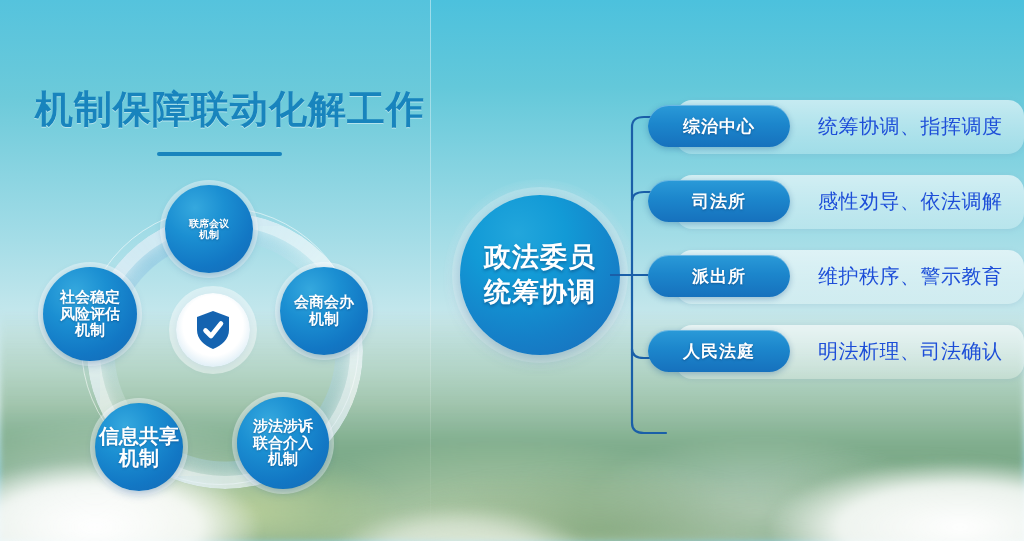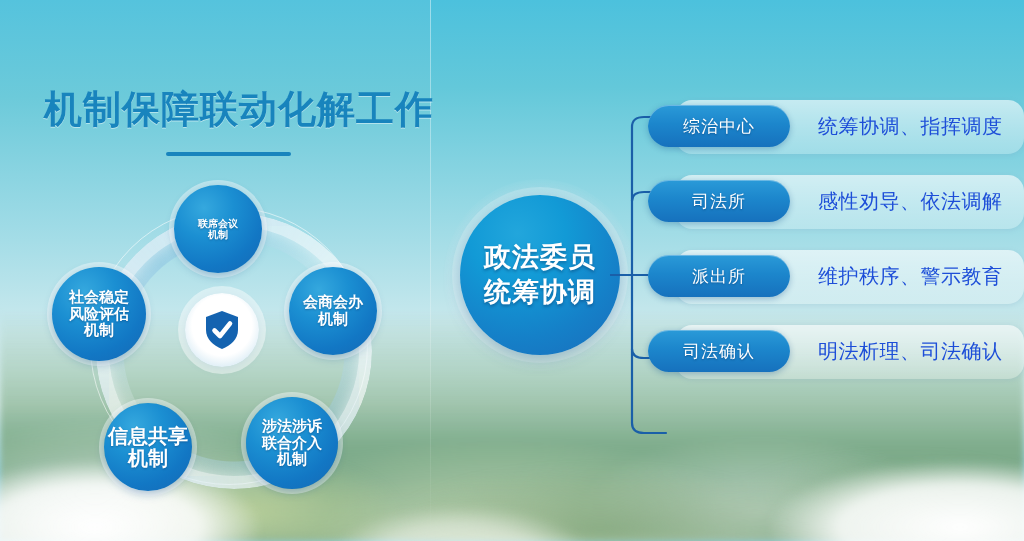--- a/index.html
+++ b/index.html
@@ -44,21 +44,21 @@
   }
   .mist.m1{left:-70px;width:330px;}
   .mist.m2{left:770px;width:380px;}
   .mist.m3{left:330px;width:260px;bottom:-55px;height:90px;opacity:.55;}
   .divider{
     position:absolute;left:430px;top:0;width:1px;height:541px;
     background:linear-gradient(180deg,rgba(255,255,255,.45),rgba(255,255,255,.18) 70%,rgba(255,255,255,0));
   }
 
   
-  .left-panel{position:absolute;left:16px;top:0;width:430px;height:468px;}
+  .left-panel{position:absolute;left:7px;top:0;width:430px;height:468px;}
   .title{
     position:absolute;left:28px;top:84px;
     font-size:38px;font-weight:bold;letter-spacing:1px;
     color:#1884bd;
     text-shadow:0 1px 0 rgba(255,255,255,.45);
     white-space:nowrap;
   }
   .title-rule{
     position:absolute;left:150px;top:152px;width:125px;height:4px;border-radius:2px;
     background:#1884bd;
@@ -121,21 +121,21 @@
   .row-panel{
     position:absolute;left:28px;top:4px;width:348px;height:54px;border-radius:16px;
     background:linear-gradient(180deg, rgba(255,255,255,.62), rgba(255,255,255,.26));
     box-shadow:0 1px 5px rgba(120,160,190,.22);
   }
   .pill{
     position:absolute;left:0;top:9px;height:42px;border-radius:21px;
     display:flex;align-items:center;justify-content:center;
     padding:0 16px;min-width:142px;box-sizing:border-box;
     background:linear-gradient(180deg,#2a9ad8 0%,#1c86cc 45%,#1671bd 100%);
-    color:#fff;font-weight:normal;font-size:17px;letter-spacing:1px;white-space:nowrap;
+    color:#fff;font-weight:bold;font-size:17px;letter-spacing:1px;white-space:nowrap;
     box-shadow:0 2px 6px rgba(20,80,140,.32), inset 0 1px 0 rgba(255,255,255,.3);
     text-shadow:0 1px 2px rgba(8,55,105,.5);
   }
   .desc{
     position:absolute;left:170px;top:9px;height:42px;display:flex;align-items:center;
     font-size:20px;color:#1d4ed8;white-space:nowrap;letter-spacing:.5px;
   }
   .row.wide .pill{min-width:172px;}
   .row.wide .desc{left:186px;}
 </style>
@@ -236,21 +236,21 @@
         <div class="row-panel"></div>
         <div class="pill">
           <span>派出所</span>
         </div>
         <div class="desc">维护秩序、警示教育</div>
       </div>
 
       <div class="row">
         <div class="row-panel"></div>
         <div class="pill">
-          <span>司法确认</span>
+          <span>人民法庭</span>
         </div>
         <div class="desc">明法析理、司法确认</div>
       </div>
 
 
     </div>
   </div>
 </div>
 
 </body></html>

